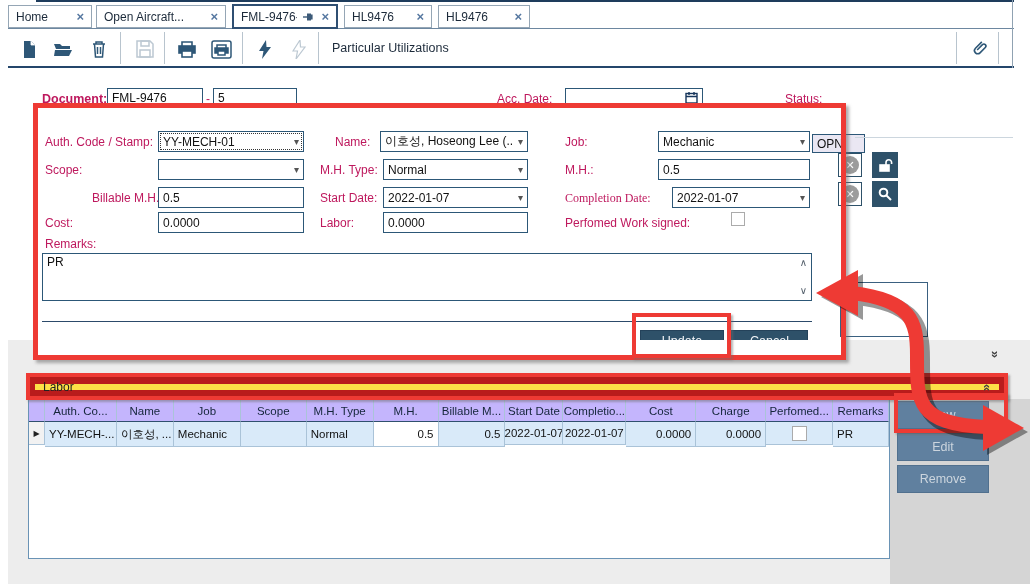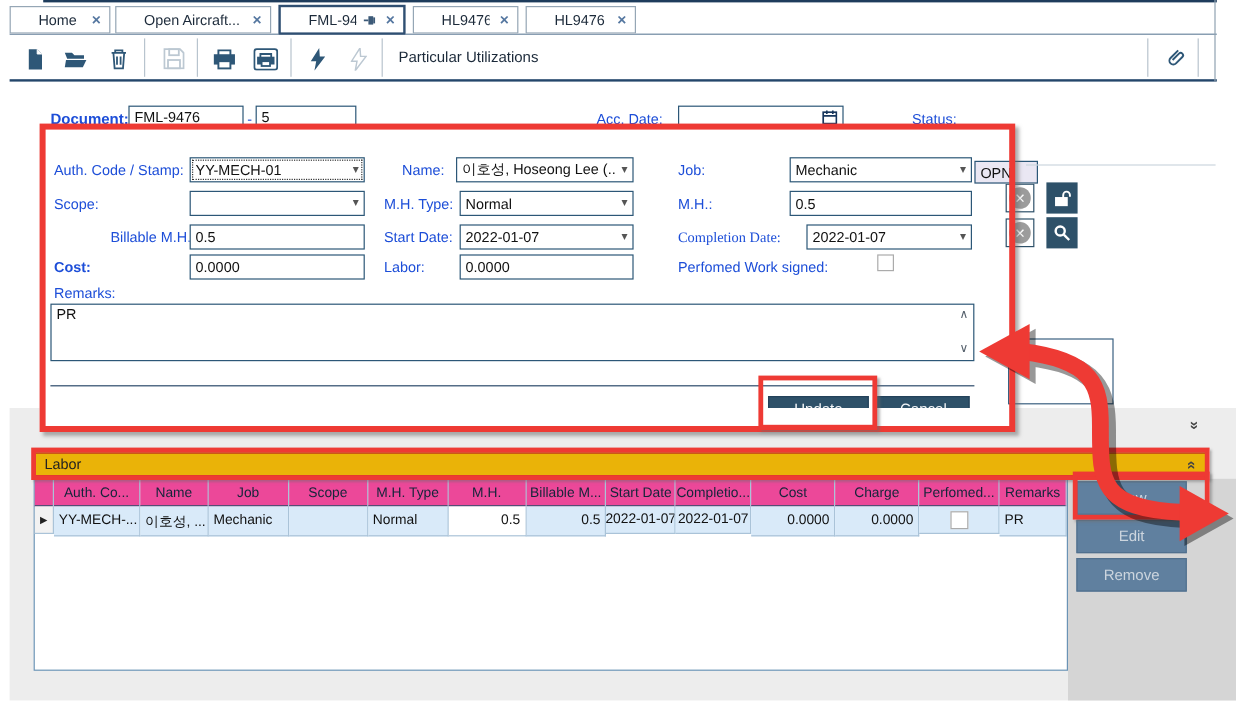--- a/index.html
+++ b/index.html
@@ -5,52 +5,52 @@
   html,body{margin:0;padding:0;background:#fff;}
   .screen{position:relative;width:1030px;height:584px;background:#fff;overflow:hidden;
           font-family:"Liberation Sans","DejaVu Sans",sans-serif;font-size:12px;color:#1c2a3a;}
   .abs{position:absolute;box-sizing:border-box;}
   
   .top-accent{left:36px;top:0;width:978px;height:2px;background:#1e3c5c;}
   .tabline{left:8px;top:28px;width:1006px;height:1px;background:#6d87a0;}
   .tab{top:5px;height:23px;background:#fff;border:1px solid #95a6b5;display:flex;align-items:center;
        justify-content:space-between;padding:0 7px;cursor:default;}
   .tab.active{border:2px solid #2f4f72;height:25px;top:4px;z-index:2;}
-  .tab-label{color:#1c2a3a;font-size:12px;white-space:nowrap;overflow:hidden;margin-left:16px;}
+  .tab-label{color:#1c2a3a;font-size:12px;white-space:nowrap;overflow:hidden;}
   .tab-close{color:#5577a0;font-weight:bold;font-size:13px;margin-left:8px;}
   
   .toolbar-border{left:8px;top:66px;width:1006px;height:2px;background:#24466b;}
   .tb-btn{top:36px;width:26px;height:26px;display:flex;align-items:center;justify-content:center;color:#2e5777;}
   .tb-btn.disabled{color:#bcc8d2;}
   .tb-sep{top:32px;width:1px;height:32px;background:#b8c4ce;}
   .tb-title{top:41px;font-size:12.5px;color:#1c2a3a;}
   .win-right{left:1012px;top:0;width:1px;height:68px;background:#90a2b2;}
   
-  .fld-label{font-size:12px;color:#1d4ed8;white-space:nowrap;}
+  .fld-label{font-size:12px;color:#be185d;white-space:nowrap;}
   .fld-label.bold{font-weight:bold;font-size:12.5px;}
   .box{border:1px solid #2c5777;background:#fff;font-size:12px;color:#111;
        display:flex;align-items:center;padding:0 4px;overflow:hidden;white-space:nowrap;}
   .box.lav{background:#eae7f3;margin-top:46px;}
   .combo{border:1px solid #2c5777;background:#fff;display:flex;align-items:center;
          justify-content:space-between;padding:0 4px;font-size:12px;color:#111;overflow:hidden;white-space:nowrap;}
   .combo .caret{color:#555;font-size:10px;margin-left:4px;flex:0 0 auto;}
   .combo.focused{outline:1px dotted #333;outline-offset:-3px;}
   .combo .val{overflow:hidden;white-space:nowrap;}
   
   .white-panel{background:#fff;}
   .grey-band{background:#ededed;}
-  .labor-bar{background:#eab308;border:1px solid #b91c1c;display:flex;align-items:center;
+  .labor-bar{background:#fde047;border:7px solid #b91c1c;display:flex;align-items:center;
              justify-content:space-between;padding:0 8px;font-size:12px;color:#222;}
   .dbl-chev{font-size:13px;font-weight:bold;color:#444;display:inline-block;line-height:1;}
   
   .grid{left:28px;top:399px;width:862px;height:160px;border:1px solid #6a93b5;background:#fff;}
   .grow{display:flex;}
   .ghead .cell{height:22px;border-right:1px solid #aac3d8;border-bottom:1px solid #30506e;
                display:flex;align-items:center;justify-content:center;font-size:11.5px;color:#14253a;
-               background:#ec4899;overflow:hidden;white-space:nowrap;box-sizing:border-box;}
+               background:#c4b5fd;overflow:hidden;white-space:nowrap;box-sizing:border-box;}
   .gdata .cell{height:23px;border-right:1px solid #aac3d8;border-bottom:1px solid #aac3d8;
                display:flex;align-items:center;font-size:11.5px;color:#111;background:#d9eaf9;
                padding:12px 4px;overflow:hidden;white-space:nowrap;box-sizing:border-box;}
   .gdata .cell.num{justify-content:flex-end;}
   .gdata .cell.ctr{justify-content:center;padding:0;}
   .gdata .cell.white{background:#fff;}
   .col0{width:16px}.col1{width:72px}.col2{width:57px}.col3{width:67px}.col4{width:66px}
   .col5{width:67px}.col6{width:65px}.col7{width:67px}.col8{width:58px}.col9{width:63px}
   .col10{width:70px}.col11{width:70px}.col12{width:67px}.col13{width:56px}
   .gdata .cell.ind{background:#f2f2f2;justify-content:center;font-size:8px;color:#222;padding:0;}
@@ -182,21 +182,21 @@
   <div class="abs box" style="left:213px;top:88px;width:84px;height:19px;">5</div>
   <div class="abs fld-label" style="left:497px;top:92px;">Acc. Date:</div>
   <div class="abs box" style="left:565px;top:88px;width:138px;height:19px;justify-content:flex-end;">
     <span style="display:flex;">
       <svg width="13" height="13" viewBox="0 0 13 13" fill="none" stroke="#17365c" stroke-width="1.4">
           <rect x="1" y="2.5" width="11" height="9.5"></rect>
           <path d="M4 1 v3 M9 1 v3 M1 5.5 h11"></path>
         </svg>
     </span>
   </div>
-  <div class="abs fld-label" style="left:760px;top:92px;">Status:</div>
+  <div class="abs fld-label" style="left:785px;top:92px;">Status:</div>
   <div class="abs box lav" style="left:812px;top:88px;width:53px;height:19px;">OPN</div>
 
   <div class="abs" style="left:855px;top:137px;width:158px;height:1px;background:#ccd6de;"></div>
   <div class="abs xcircle-btn" style="left:838px;top:153px;">
       <span class="xcircle">✕</span>
     </div>
   <div class="abs sq-btn" style="left:872px;top:152px;">
     <svg width="15" height="15" viewBox="0 0 15 15" fill="none" stroke="#fff" stroke-width="1.6">
         <rect x="2" y="7" width="9" height="6" fill="#fff"></rect>
         <path d="M8 7 V4.5 a2.8 2.8 0 0 1 5.6 0 V6"></path>
@@ -248,21 +248,21 @@
   <div class="abs combo" style="left:383px;top:187px;width:145px;height:21px;">
     <span class="val">2022-01-07</span>
       <span class="caret">▾</span>
   </div>
   <div class="abs fld-label" style="left:565px;top:191px;font-family:Liberation Serif, serif;">Completion Date:</div>
   <div class="abs combo" style="left:672px;top:187px;width:138px;height:21px;">
     <span class="val">2022-01-07</span>
       <span class="caret">▾</span>
   </div>
 
-  <div class="abs fld-label" style="left:45px;top:216px;font-weight:bold;">Cost:</div>
+  <div class="abs fld-label" style="left:45px;top:216px;">Cost:</div>
   <div class="abs box" style="left:158px;top:212px;width:146px;height:21px;">0.0000</div>
   <div class="abs fld-label" style="left:320px;top:216px;">Labor:</div>
   <div class="abs box" style="left:383px;top:212px;width:145px;height:21px;">0.0000</div>
   <div class="abs fld-label" style="left:565px;top:216px;">Perfomed Work signed:</div>
   <div class="abs chk" style="left:731px;top:212px;width:14px;height:14px;"></div>
 
   <div class="abs fld-label" style="left:45px;top:237px;">Remarks:</div>
   <div class="abs remarks" style="left:42px;top:253px;width:770px;height:48px;">
     <span>PR</span>
     <span class="scroll-ar" style="top:4px;">∧</span>

